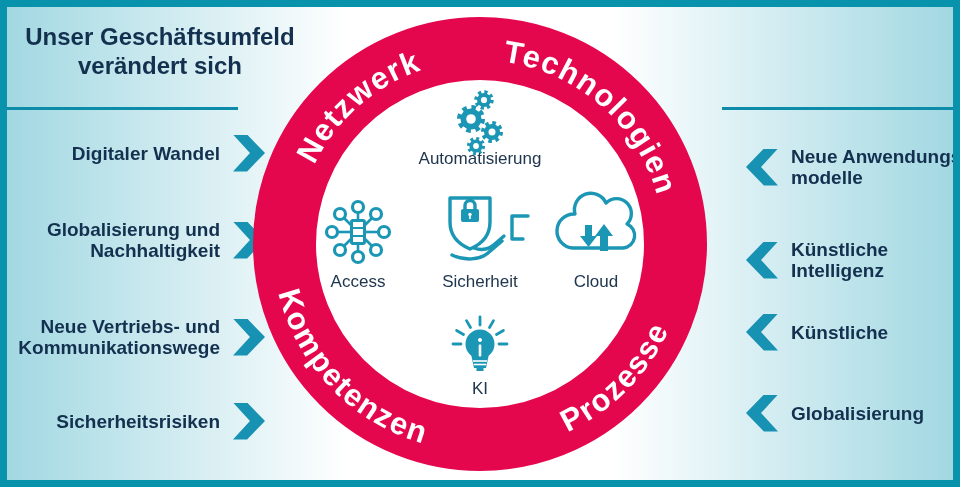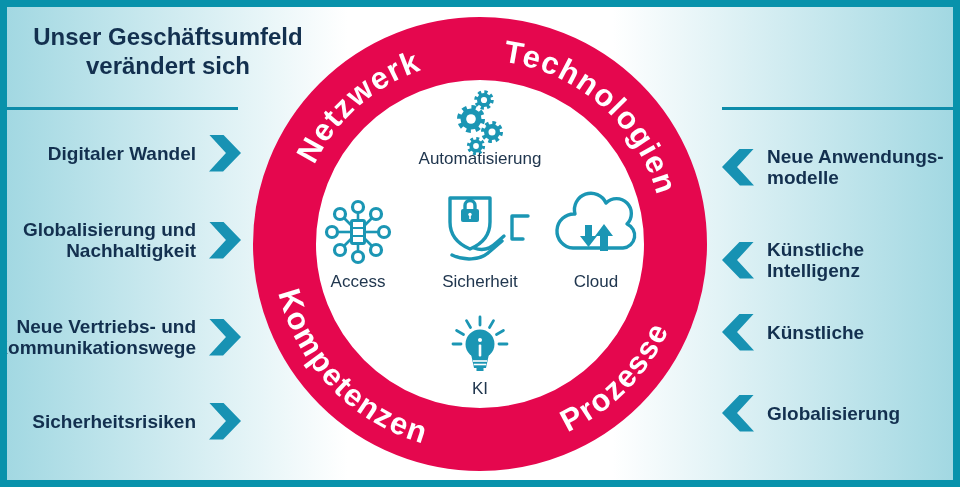--- a/index.html
+++ b/index.html
@@ -8,28 +8,28 @@
     width:960px;height:487px;
     box-sizing:border-box;
     border:7px solid #0892ab;
     background:linear-gradient(90deg,#a2d8e2 0%,#ffffff 36%,#ffffff 64%,#a2d8e2 100%);
     font-family:"Liberation Sans",sans-serif;
     overflow:hidden;
   }
   .heading{
     position:absolute;top:15px;
     font-size:24px;font-weight:bold;line-height:29px;
-    color:#13304f;text-align:center;white-space:pre-line;margin-left:8px;
+    color:#13304f;text-align:center;white-space:pre-line;
   }
   .heading.left{left:0;width:306px;}
   .heading.right{left:643px;width:300px;}
   .divider{position:absolute;top:100px;height:3px;background:#0d8caa;}
   .divider.left{left:0;width:231px;}
   .divider.right{left:715px;width:231px;}
-  .row{position:absolute;display:flex;align-items:center;height:56px;gap:13px;}
+  .row{position:absolute;display:flex;align-items:center;height:56px;gap:13px;padding-left:24px;}
   .row.l{left:0;width:234px;justify-content:flex-end;}
   .row.r{left:715px;width:240px;justify-content:flex-start;}
   .item-label{
     font-size:19px;font-weight:bold;line-height:21px;color:#13304f;white-space:pre-line;
   }
   .row.l .item-label{text-align:right;}
   .row.r .item-label{text-align:left;}
   .chev{width:32px;height:37px;background:#1792b3;flex:0 0 auto;}
   .chev.pt-right{clip-path:polygon(0 0,44% 0,100% 50%,44% 100%,0 100%,53% 50%);}
   .chev.pt-left{clip-path:polygon(100% 0,56% 0,0 50%,56% 100%,100% 100%,47% 50%);}

